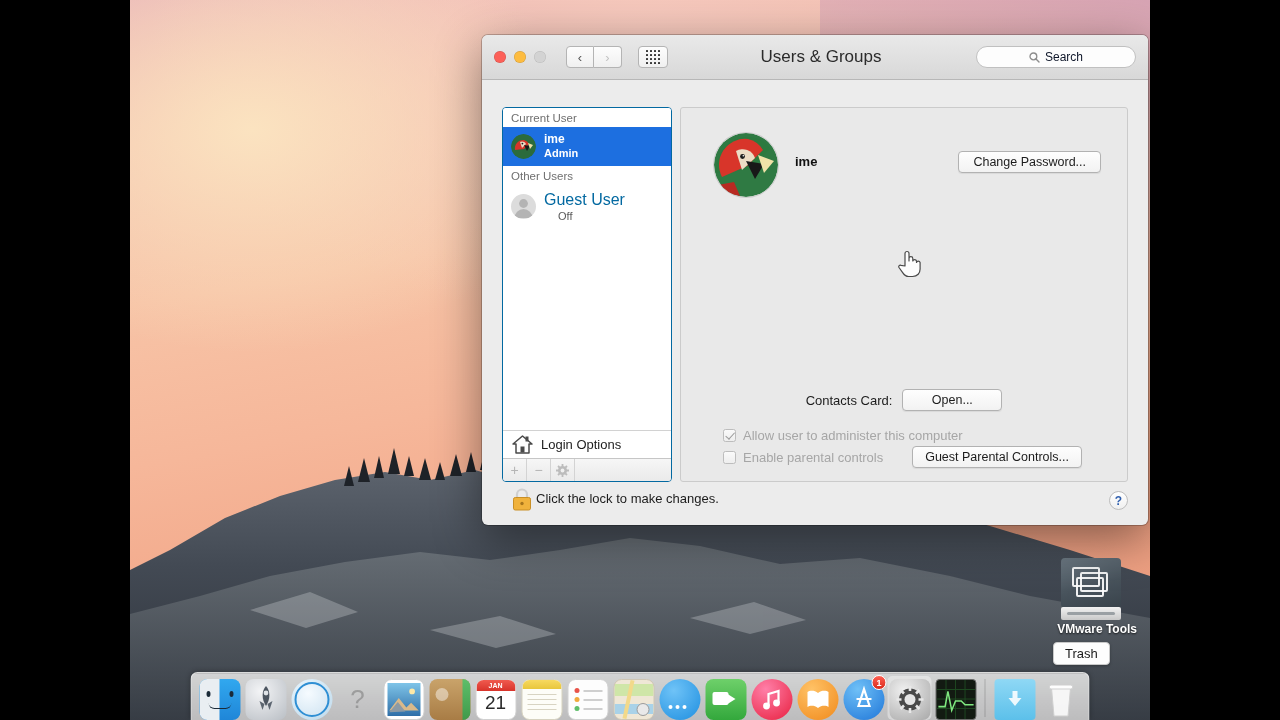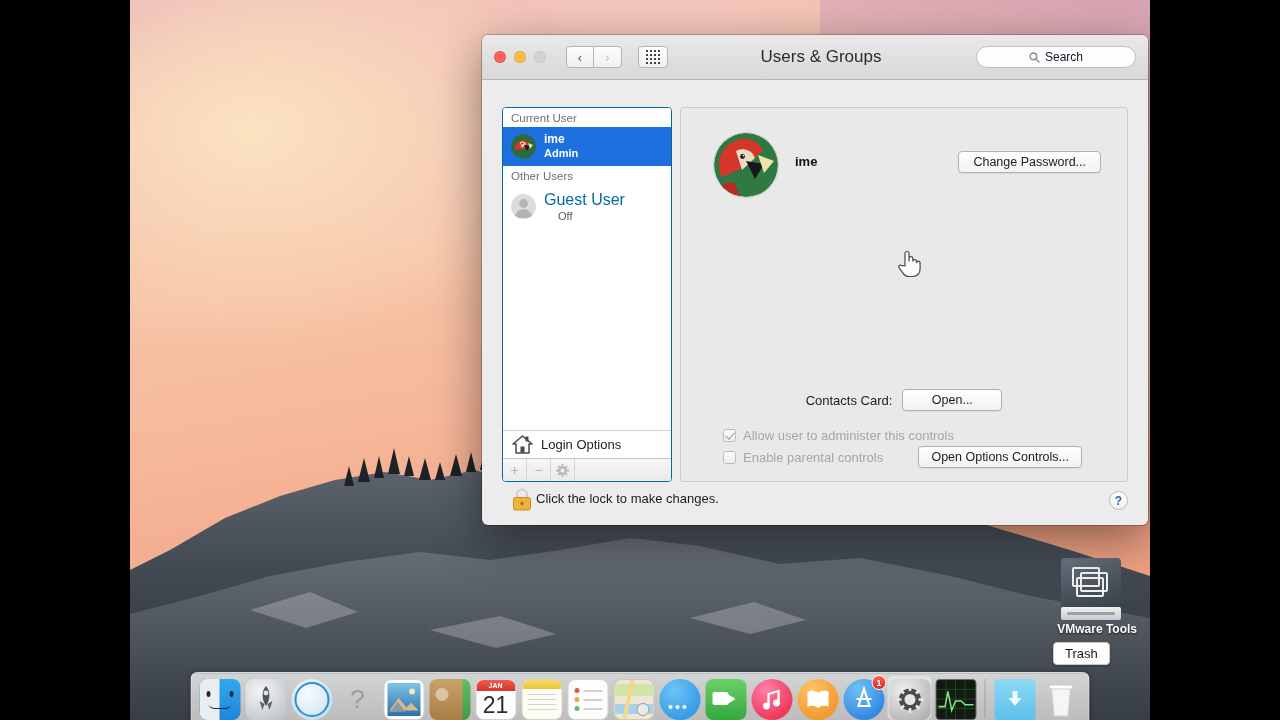--- a/index.html
+++ b/index.html
@@ -360,21 +360,21 @@
     <div class="dock-item">
       <div class="di" style="background:linear-gradient(180deg,#c9a36a,#a87c45);">
         <div style="position:absolute;right:0;top:0;bottom:0;width:8px;background:linear-gradient(180deg,#5fbe6a,#3f9a4a);"></div>
         <div style="position:absolute;left:6px;top:9px;width:13px;height:13px;border-radius:50%;background:rgba(255,255,255,.45);"></div>
       </div>
     </div>
 
     <div class="dock-item">
       <div class="di" style="background:#fff;border:1px solid #d0d0d0;">
         <div style="position:absolute;left:0;right:0;top:0;height:11px;background:linear-gradient(180deg,#f05a4f,#d8332a);color:#fff;font-size:7px;font-weight:bold;text-align:center;line-height:11px;">JAN</div>
-        <div style="position:absolute;left:0;right:0;top:12px;text-align:center;font-size:23px;color:#2b2b2b;">21</div>
+        <div style="position:absolute;left:0;right:0;top:12px;text-align:center;font-size:19px;color:#2b2b2b;">21</div>
       </div>
     </div>
 
     <div class="dock-item">
       <div class="di" style="background:#fdfdf7;border:1px solid #d6d2bf;">
         <div style="position:absolute;left:0;right:0;top:0;height:9px;background:linear-gradient(180deg,#f7d960,#e8c63c);"></div>
         <div style="position:absolute;left:5px;right:5px;top:14px;height:1px;background:#d8d4c2;box-shadow:0 5px 0 #d8d4c2,0 10px 0 #d8d4c2,0 15px 0 #d8d4c2;"></div>
       </div>
     </div>
 
@@ -608,29 +608,29 @@
 
       <button class="btn" id="changepw">Change Password...</button>
 
       <div class="contacts-row">
         <span class="ccard-label">Contacts Card:</span>
         <button class="btn" id="openbtn">Open...</button>
       </div>
 
       <div class="chk-row" id="admin-row">
         <div class="cbox on"></div>
-        <span class="chk-label">Allow user to administer this controls</span>
+        <span class="chk-label">Allow user to administer this computer</span>
       </div>
 
       <div class="chk-row" id="parental-row">
         <div class="cbox"></div>
         <span class="chk-label">Enable parental controls</span>
       </div>
 
-      <button class="btn" id="parentalbtn">Open Options Controls...</button>
+      <button class="btn" id="parentalbtn">Guest Parental Controls...</button>
     </div>
 
     <div class="lockbar">
       <div class="lock-ic">
         <svg viewBox="0 0 22 24" style="width:100%;height:100%;">
           <path d="M6 11 V7.5 a5 5 0 0 1 10 0 V11" fill="none" stroke="#cfcfcf" stroke-width="2.2"></path>
           <rect x="2.5" y="10.5" width="17" height="12.5" rx="1.8" fill="#f0b23c" stroke="#c98f26" stroke-width="1"></rect>
           <circle cx="11" cy="16.5" r="1.7" fill="#a8761d"></circle>
         </svg>
       </div>

